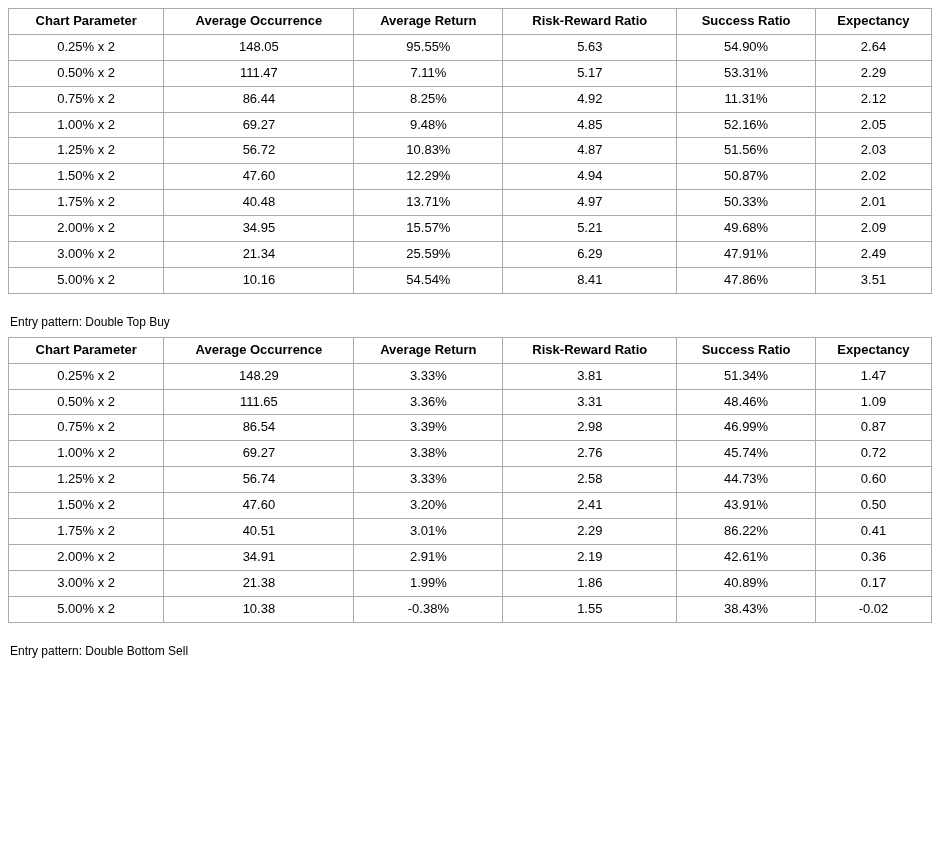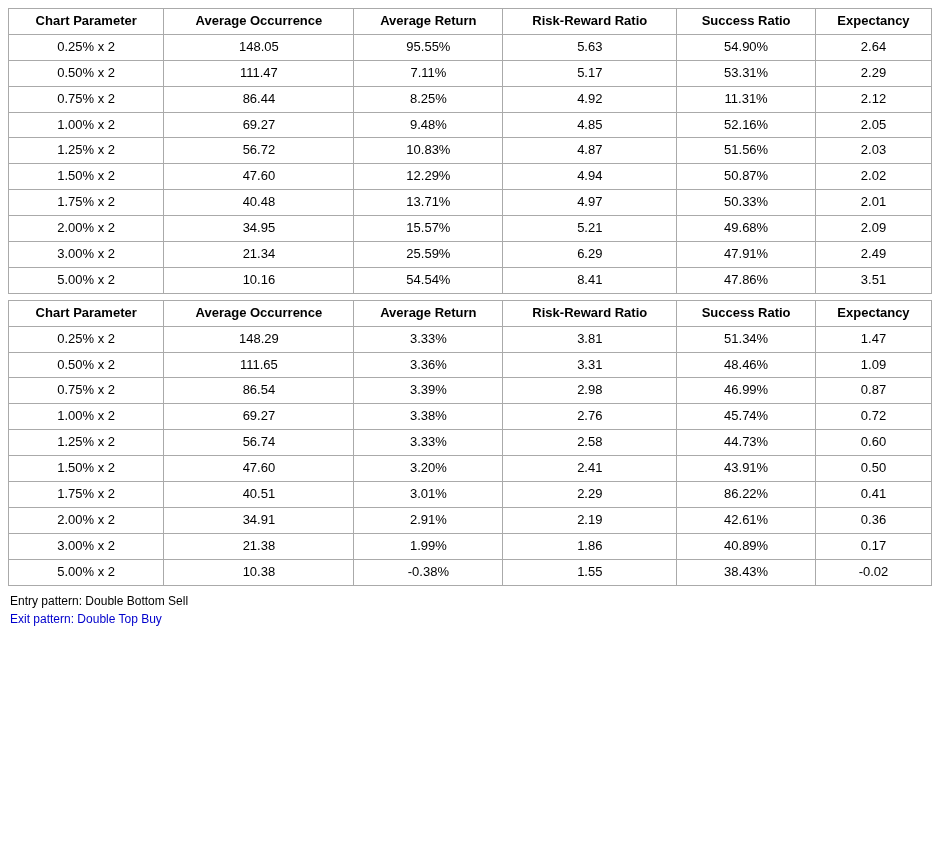--- a/index.html
+++ b/index.html
@@ -4,21 +4,21 @@
   <style>
     * { box-sizing: border-box; margin: 0; padding: 0; }
     body {
       background: #fff;
       font-family: Arial, sans-serif;
       font-size: 13px;
       padding: 8px;
       width: 940px;
     }
     .table-container {
-      margin-bottom: 6px;
+      margin-bottom: 19px;
     }
     table {
       border-collapse: collapse;
       width: 100%;
       border: 1.5px solid #555;
     }
     th, td {
       border: 1px solid #aaa;
       text-align: center;
       padding: 4px 6px;
@@ -144,20 +144,21 @@
           <td>10.16</td>
           <td>54.54%</td>
           <td>8.41</td>
           <td>47.86%</td>
           <td>3.51</td>
         </tr>
       </tbody>
   </table>
 </div>
 <div class="note">
+  <div class="entry">Entry pattern: Double Top Buy</div>
 </div>
 
 <div class="table-container">
   <table>
     <thead>
       <tr>
         <th>Chart Parameter</th>
         <th>Average Occurrence</th>
         <th>Average Return</th>
         <th>Risk-Reward Ratio</th>
@@ -244,14 +245,13 @@
           <td>-0.38%</td>
           <td>1.55</td>
           <td>38.43%</td>
           <td>-0.02</td>
         </tr>
       </tbody>
   </table>
 </div>
 <div class="note">
   <div class="entry">Entry pattern: Double Bottom Sell</div>
-  <div class="exit">Exit pattern: Double Top Buy</div>
 </div>
 
 </body></html>

